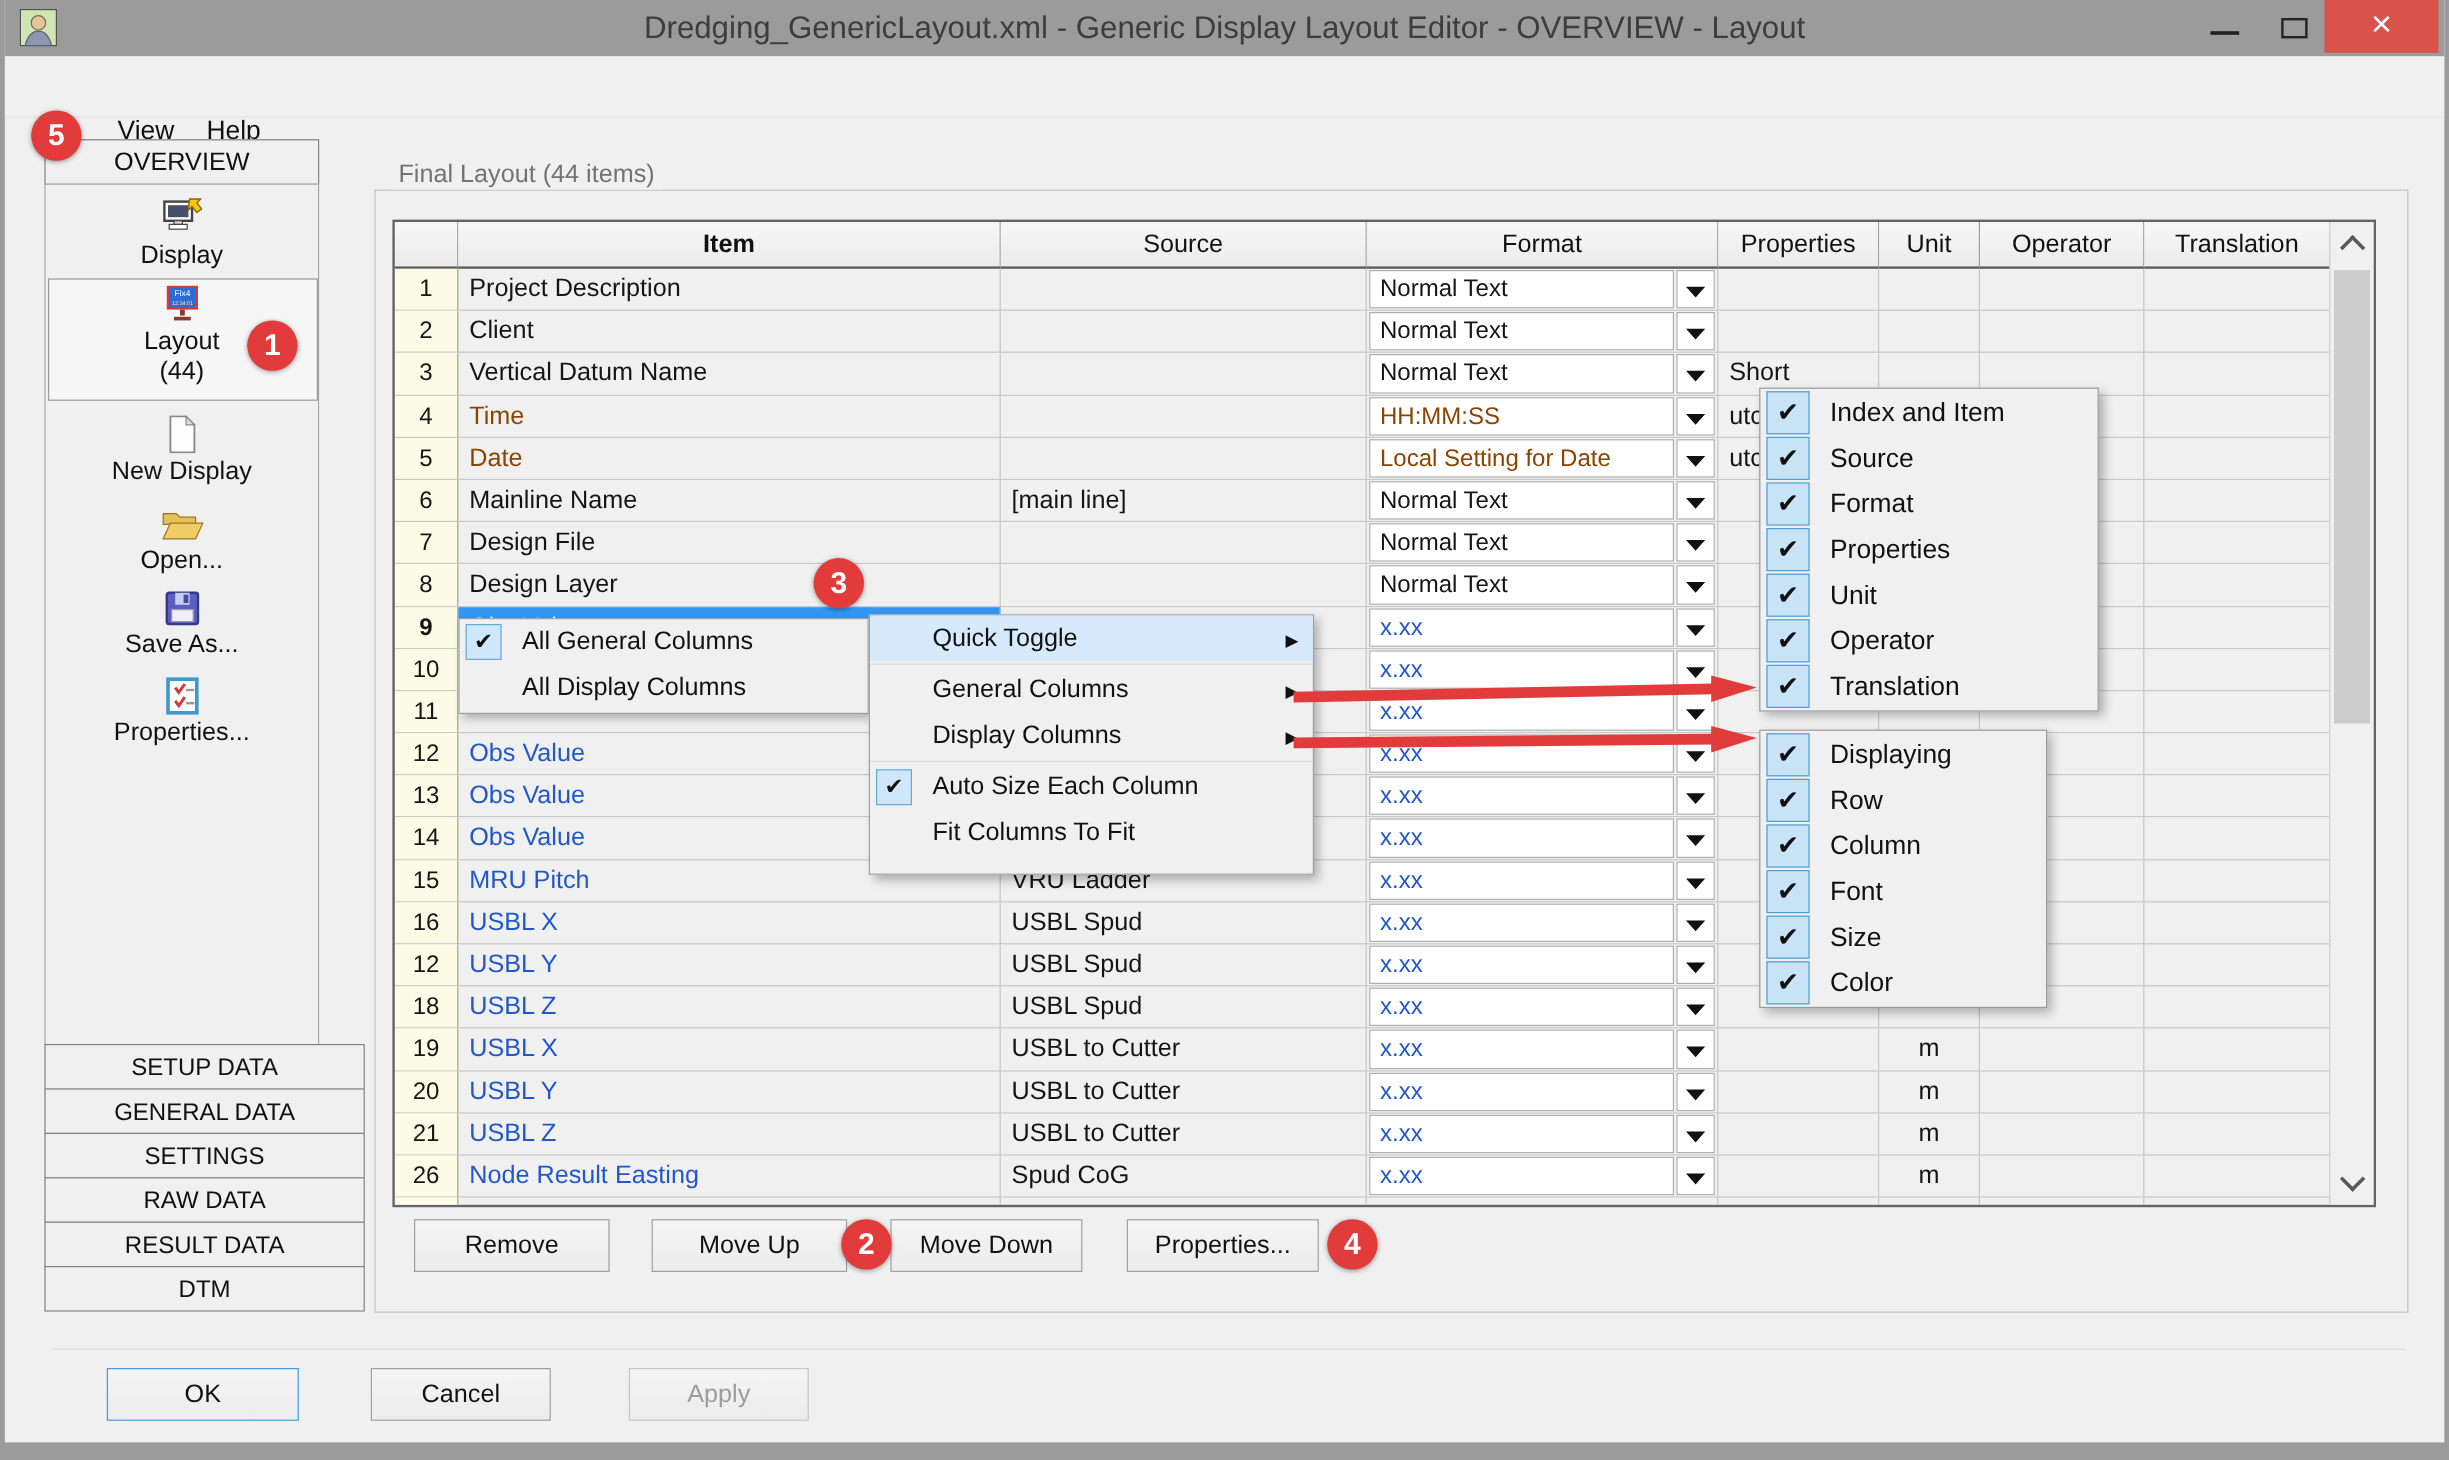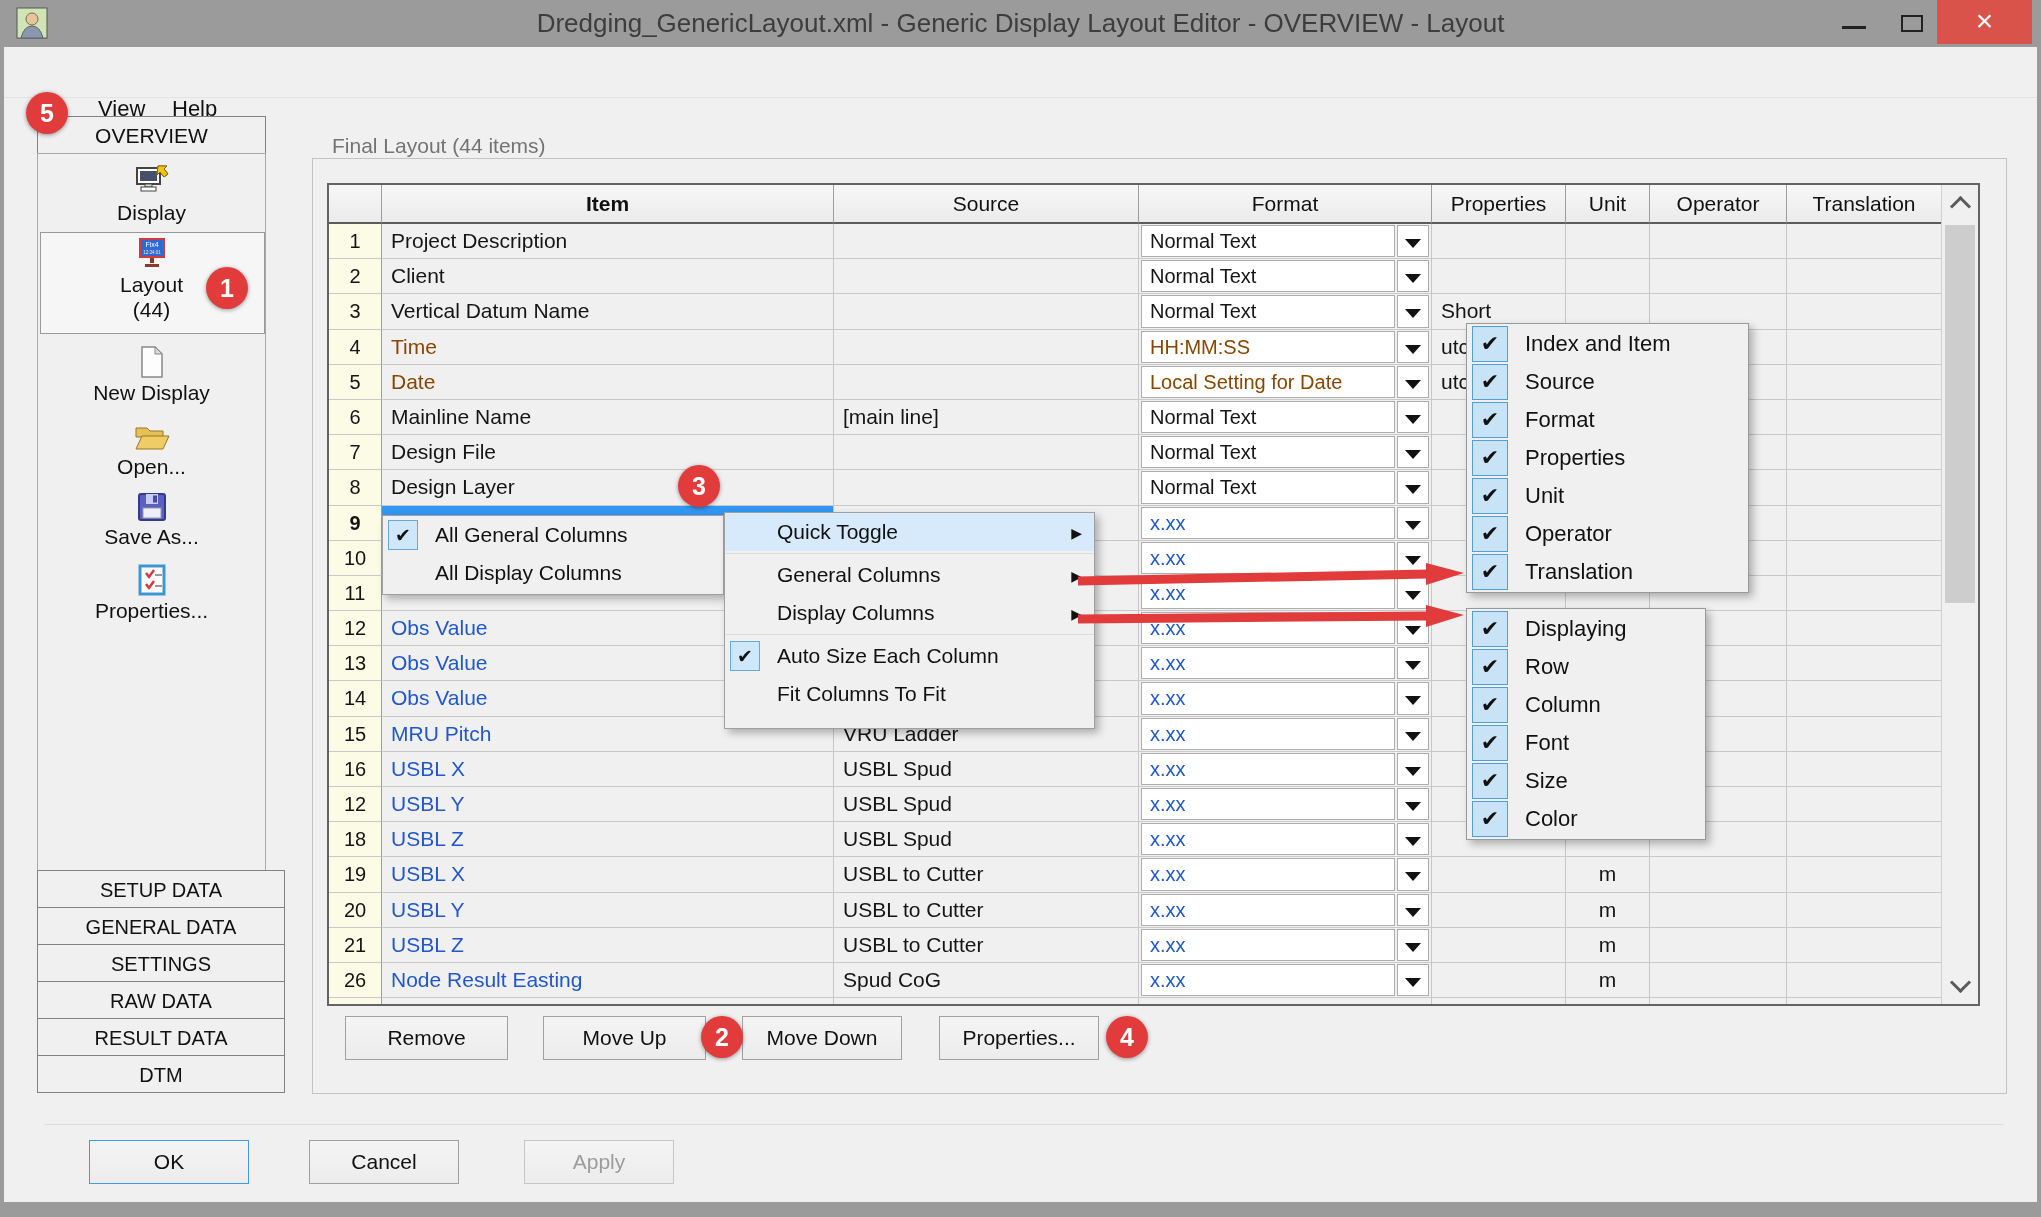--- a/index.html
+++ b/index.html
@@ -21,21 +21,21 @@
   .menu-item{position:absolute;top:0;height:50px;line-height:50px;font-size:22px;color:#111;padding:0 10px;margin-top:37px;}
   
   .side-head{position:absolute;left:33px;top:116px;width:229px;height:38px;border:1px solid #828282;
     text-align:center;line-height:38px;font-size:21px;color:#111;background:#f0f0f0;box-sizing:border-box;}
   .side-panel{position:absolute;left:33px;top:153px;width:229px;height:719px;border:1px solid #a8a8a8;
     background:#f0f0f0;box-sizing:border-box;}
   .side-item{position:absolute;left:0;width:227px;text-align:center;color:#111;}
   .side-item .ic{display:block;margin:0 auto 2px auto;}
   .side-label{font-size:21px;line-height:25px;}
   .sel-box{position:absolute;left:2px;top:78px;width:223px;height:100px;border:1px solid #9a9a9a;background:#f6f6f6;}
-  .side-sections{position:absolute;left:33px;top:871px;width:248px;}
+  .side-sections{position:absolute;left:33px;top:871px;width:267px;}
   .side-section-btn{height:38px;border:1px solid #828282;margin-top:-1px;text-align:center;line-height:38px;
     font-size:20px;color:#111;background:#f0f0f0;box-sizing:border-box;}
   
   .groupbox{position:absolute;left:308px;top:158px;width:1693px;height:934px;border:1px solid #c3c3c3;}
   .group-title{position:absolute;left:322px;top:134px;font-size:21px;color:#737373;background:#f0f0f0;padding:0 6px;z-index:2;}
   .tbl{position:absolute;left:323px;top:183px;width:1653px;height:823px;border:2px solid #646464;
     background:#f0f0f0;overflow:hidden;box-sizing:border-box;}
   .tbl-inner{margin-right:36px;}
   .thead,.trow{display:grid;grid-template-columns:53px 452px 305px 293px 134px 84px 137px 155px;}
   .thead{height:39px;}

